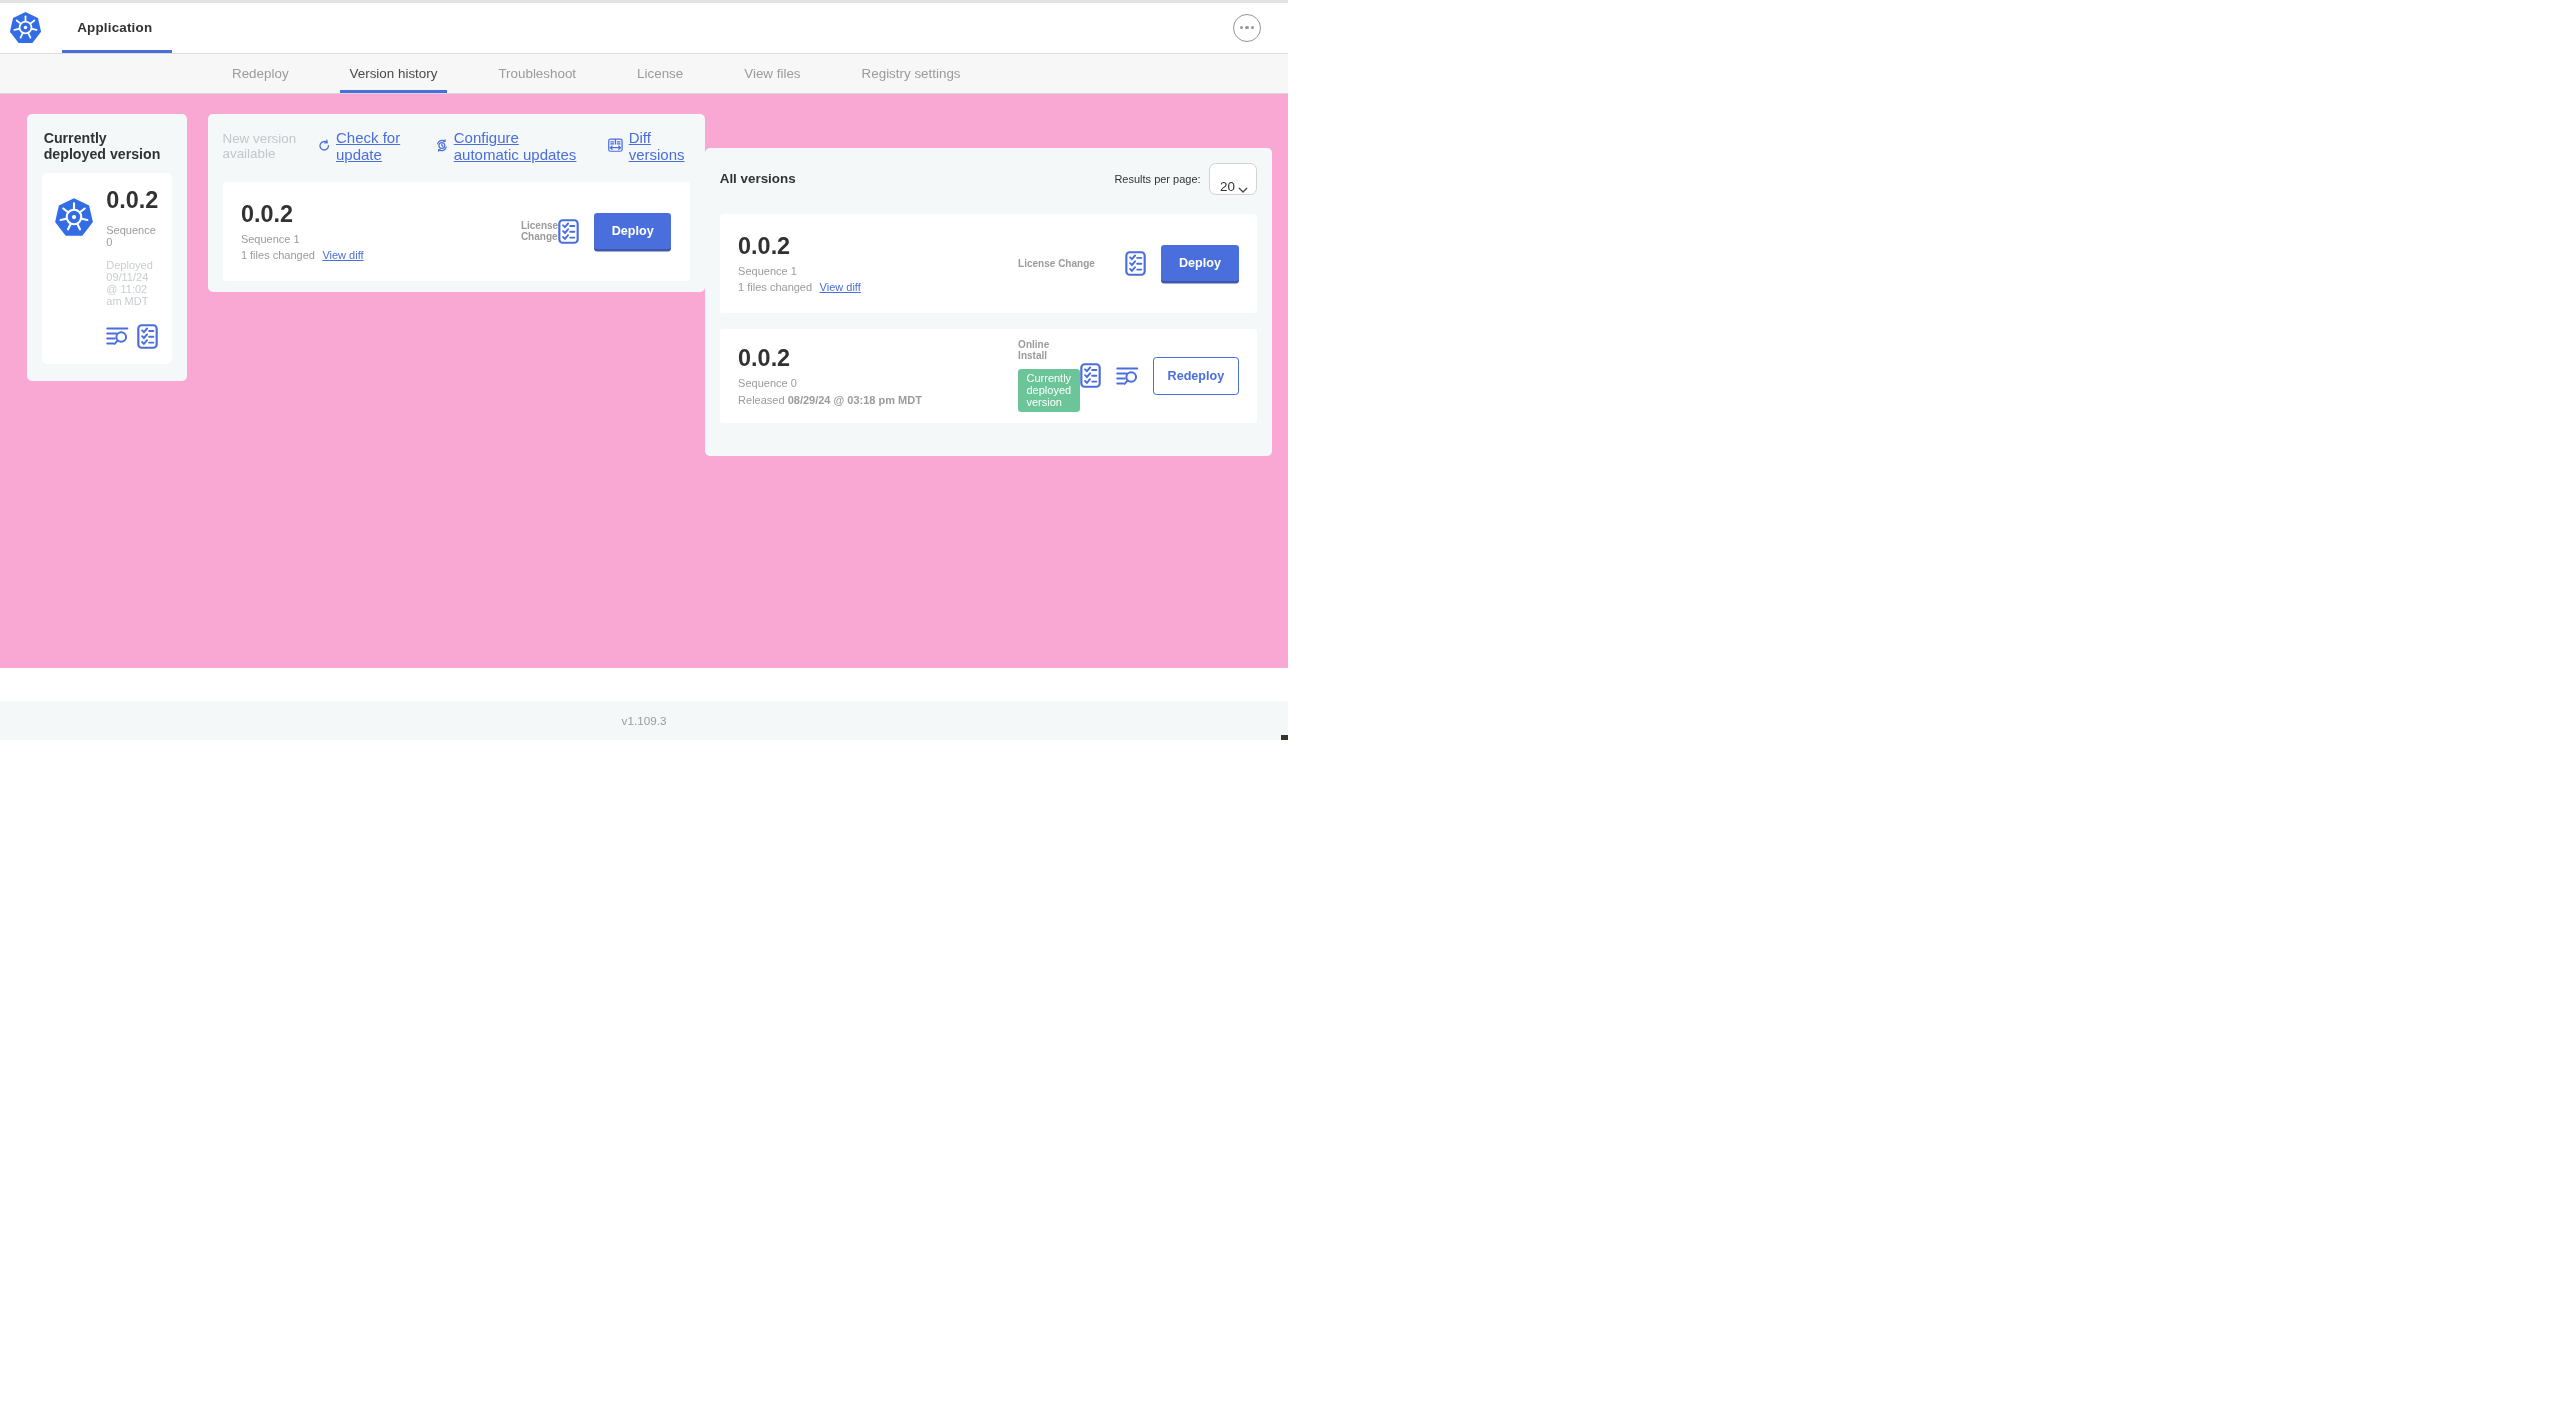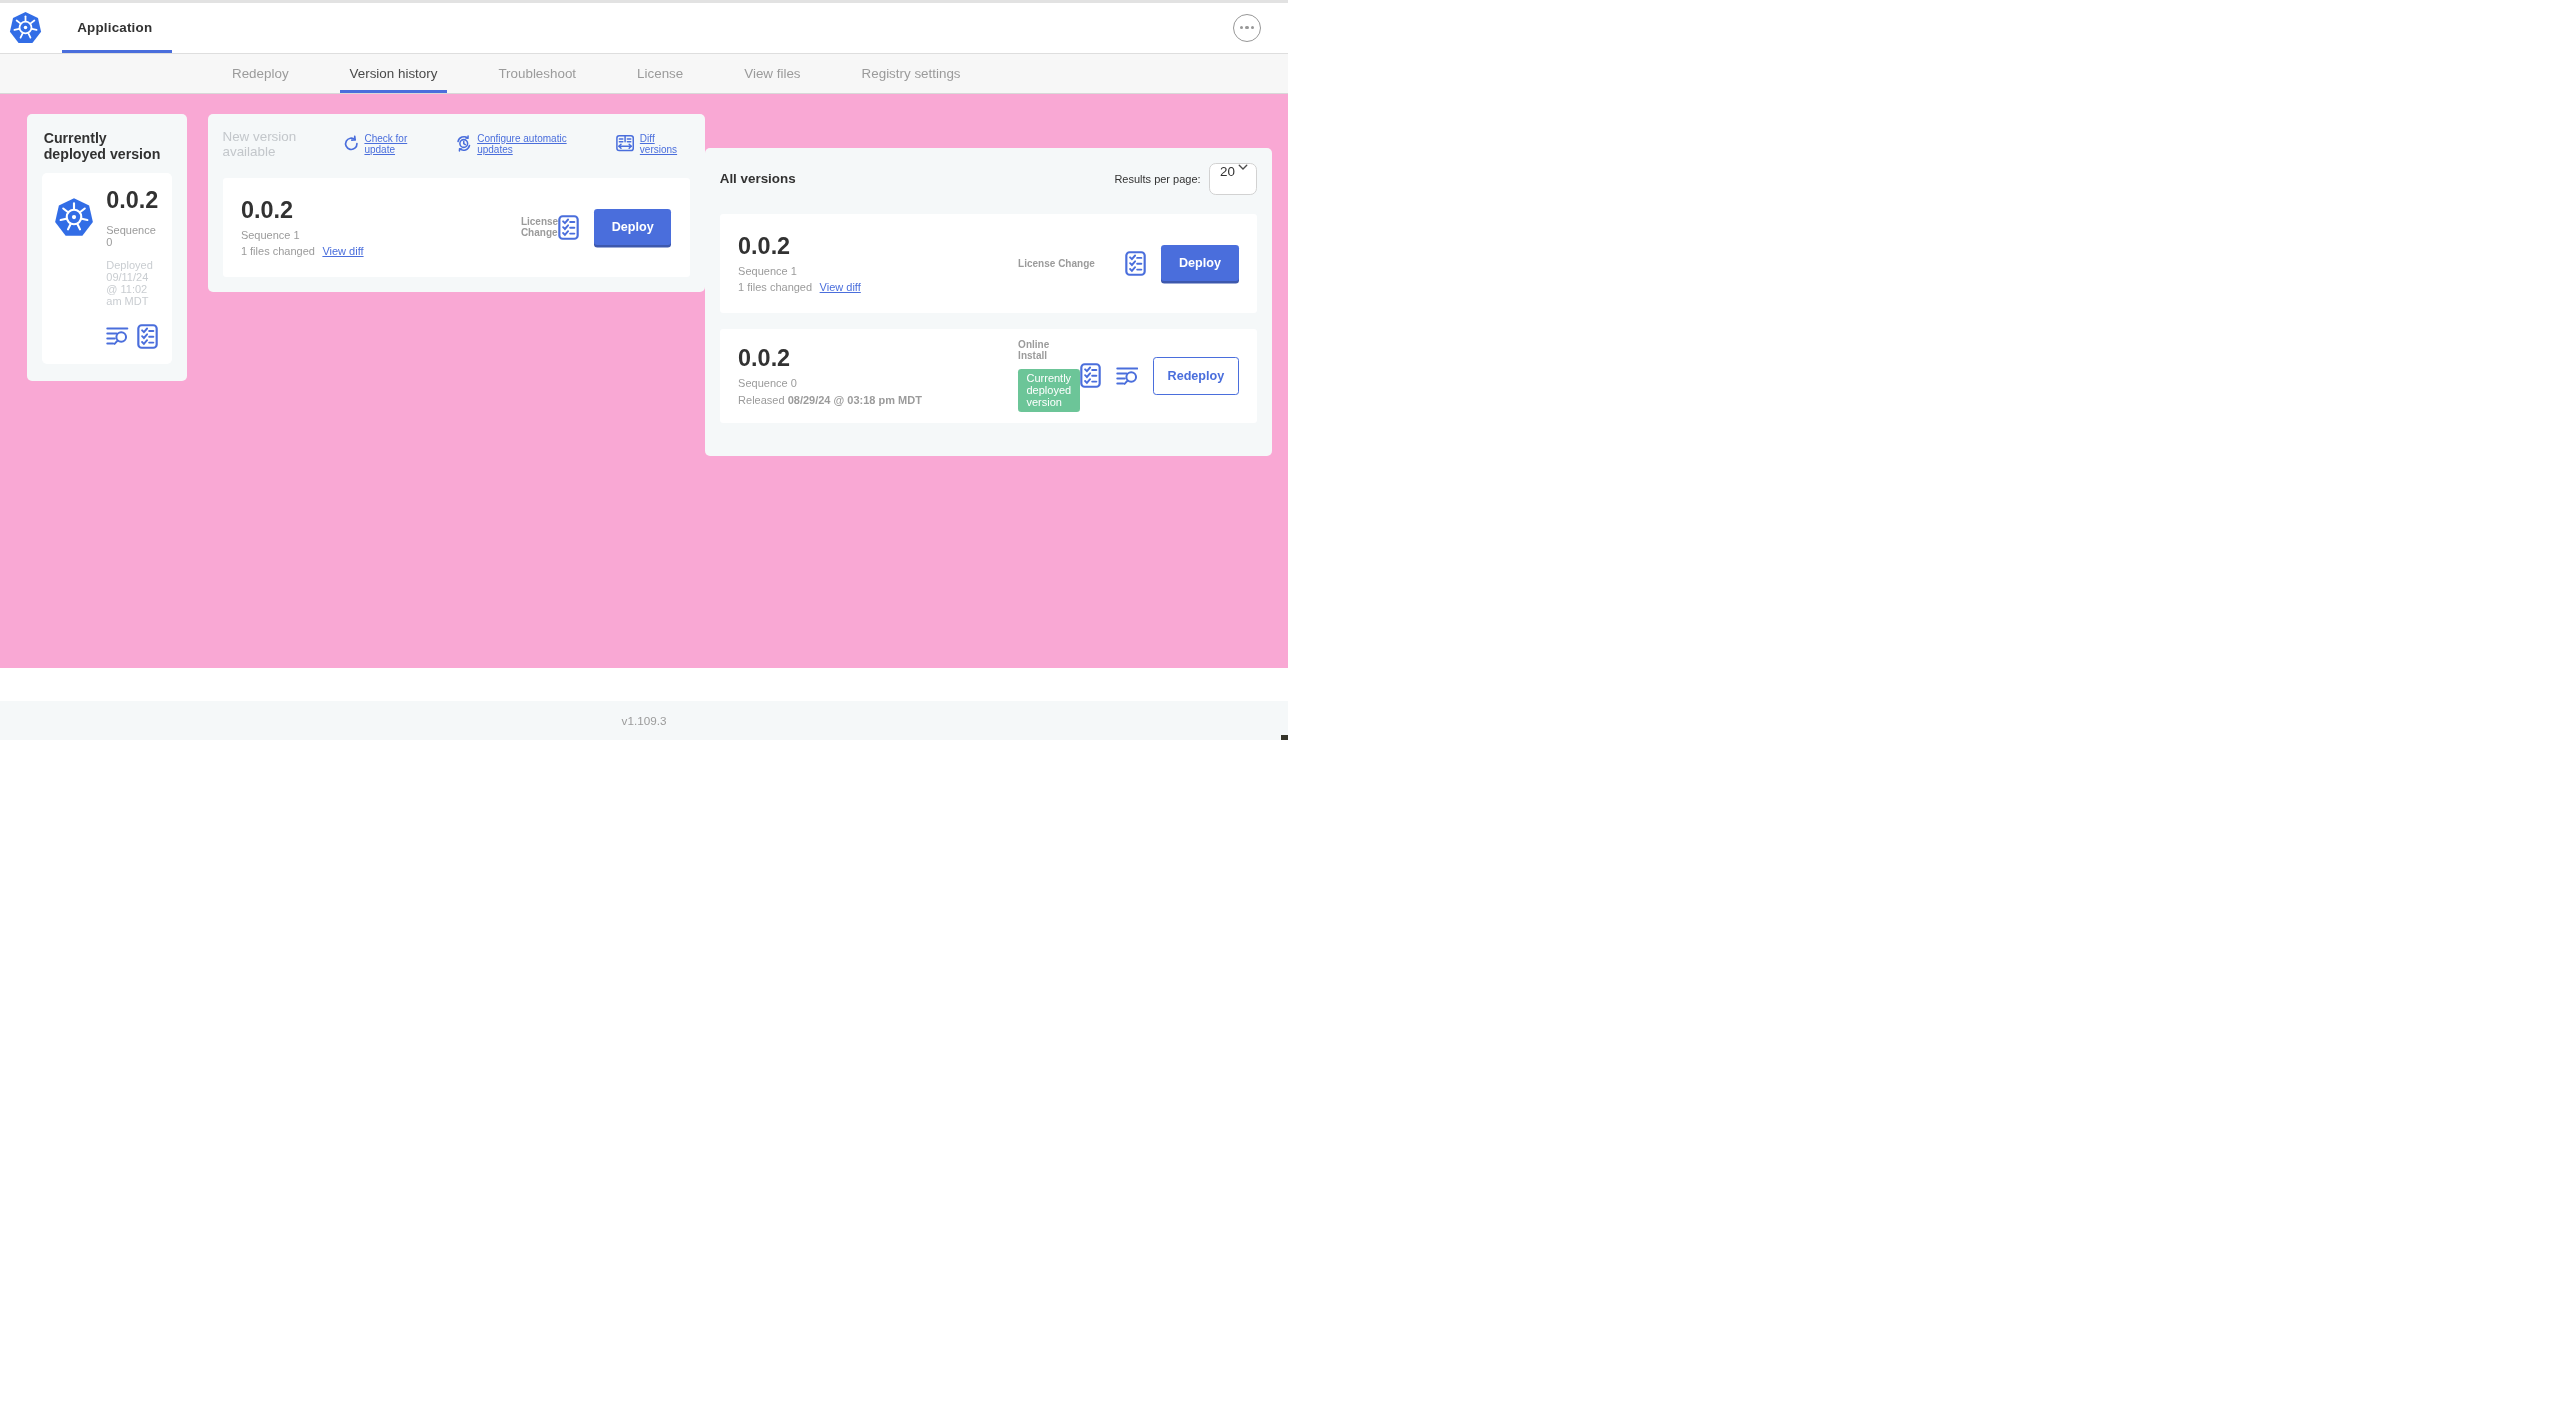--- a/index.html
+++ b/index.html
@@ -47,21 +47,21 @@
   .dv-deployed { font-size: 11px; color: #c9cdd1; margin-top: 11px; }
   .dv-icons { margin-top: 17px; display: flex; align-items: center; gap: 8.4px; }
 
   
   .right-col { flex: 1; display: flex; flex-direction: row; }
   .nv-panel { height: 178px; padding: 15px; }
   .panel-header { display: flex; align-items: center; }
   .nv-title { font-size: 13.4px; color: #c3c7cb; font-weight: 500; }
   .actions { margin-left: auto; display: flex; align-items: center; gap: 22px; }
   .action-link { display: flex; align-items: center; gap: 5.9px; color: var(--blue);
-                 font-size: 10px; cursor: pointer; }
+                 font-size: 15px; cursor: pointer; }
   .action-link span { text-decoration: underline; font-weight: 500; }
 
   .version-row { background: #fff; border-radius: 3.3px; margin-top: 19px; height: 99px;
                  display: flex; align-items: center; padding: 0 18.4px; }
   .vr-left { width: 280px; }
   .vr-version { font-size: 23.4px; line-height: 27px; font-weight: 700; color: #323232; }
   .vr-seq { font-size: 11px; color: #9b9b9b; margin-top: 5px; }
   .vr-files { margin-top: 3.3px; font-size: 11px; color: #9b9b9b; display: flex; gap: 7.5px; align-items: baseline; }
   .view-diff { color: var(--blue); text-decoration: underline; font-weight: 500; cursor: pointer; }
   .vr-mid { flex: 1; }
@@ -73,21 +73,21 @@
   .btn-primary { background: var(--blue); color: #fff; font-family: inherit; font-weight: 700; font-size: 12.6px;
                  padding: 11px 17.6px; border-radius: 3.3px; border: none; box-shadow: 0 2.5px 0 #3d58ad; cursor: pointer; }
   .btn-outline { background: #fff; color: var(--blue); font-family: inherit; font-weight: 700; font-size: 12.6px;
                  padding: 11px 13.4px; border-radius: 3.3px; border: 0.8px solid var(--blue); cursor: pointer; }
 
   .av-panel { margin-top: 34px; height: 308px; padding: 15px; }
   .av-title { font-size: 13.4px; font-weight: 700; color: #323232; }
   .rpp { margin-left: auto; display: flex; align-items: center; }
   .rpp-label { font-size: 11px; color: #323232; }
   .select { margin-left: 8.4px; width: 48px; height: 32px; background: #fff; border: 0.8px solid #d2d2d2;
-            border-radius: 6.7px; display: flex; align-items: flex-start; justify-content: space-between;
+            border-radius: 6.7px; display: flex; align-items: flex-end; justify-content: space-between;
             padding: 0 8.4px 0 10px; font-size: 13.4px; color: #323232; cursor: pointer; }
   .av-panel .version-row:first-of-type { margin-top: 19px; }
   .row-2 { height: 94px; margin-top: 16px; }
   .released { margin-top: 4.2px; font-size: 11px; color: #9b9b9b; }
   .released b { font-weight: 700; }
 
   
   .footer { height: 39px; margin-top: 33px; background: #f5f8f9; display: flex; align-items: center;
             justify-content: center; font-size: 11.7px; color: #9b9b9b; position: relative; }
   .artifact { position: absolute; right: 0; bottom: 0; width: 6.7px; height: 5px; background: #35352b; }

